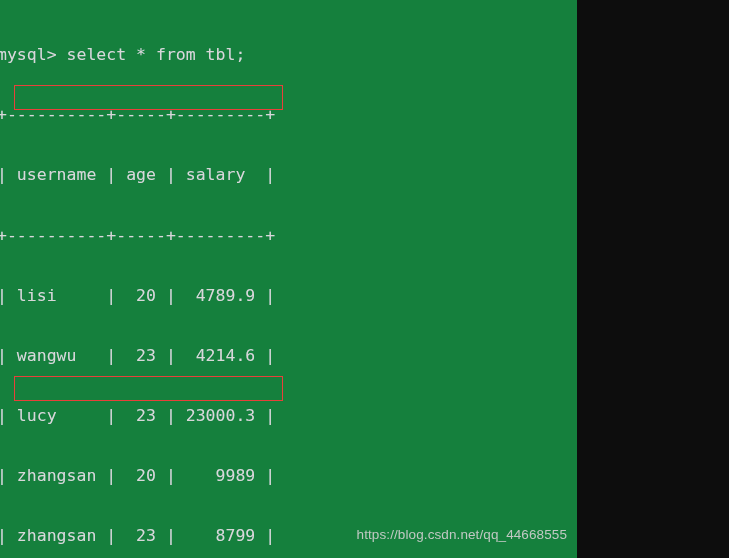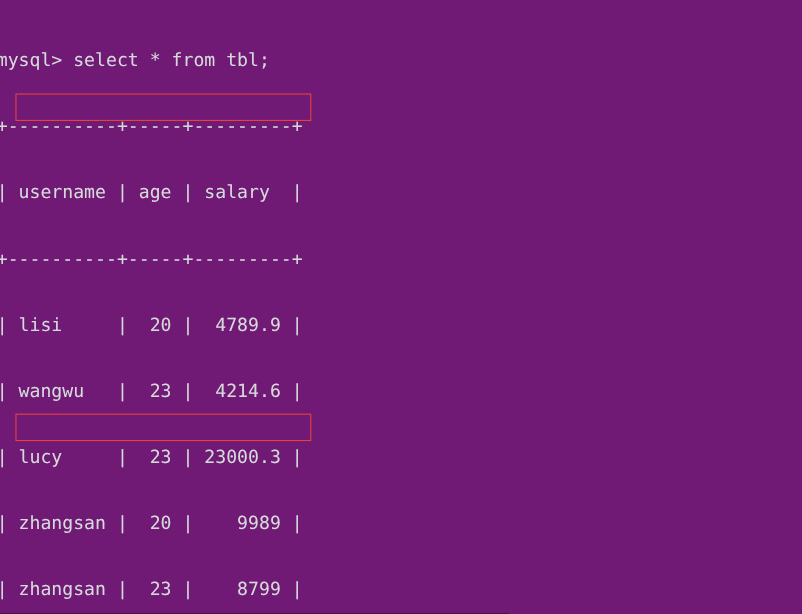--- a/index.html
+++ b/index.html
@@ -9,23 +9,23 @@
   }
   body {
     width: 729px;
     height: 558px;
     overflow: hidden;
     font-family: "DejaVu Sans Mono", "Liberation Mono", monospace;
   }
 
   #terminal {
     position: relative;
-    width: 729px;
+    width: 577px;
     height: 558px;
-    background: #701a75;
+    background: #15803d;
     color: #d4d4d4;
   }
 
   
   .console {
     position: absolute;
     left: -3px;
     top: 5px;
     font-family: "DejaVu Sans Mono", "Liberation Mono", monospace;
     font-size: 16.5px;
@@ -97,14 +97,15 @@
     
     
     
     
     
   </div>
 
   <div class="highlight-box" id="hl-1"></div>
   <div class="highlight-box" id="hl-2"></div>
 
+  <div class="watermark">https://blog.csdn.net/qq_44668555</div>
 
 </div>
 
 </body></html>

